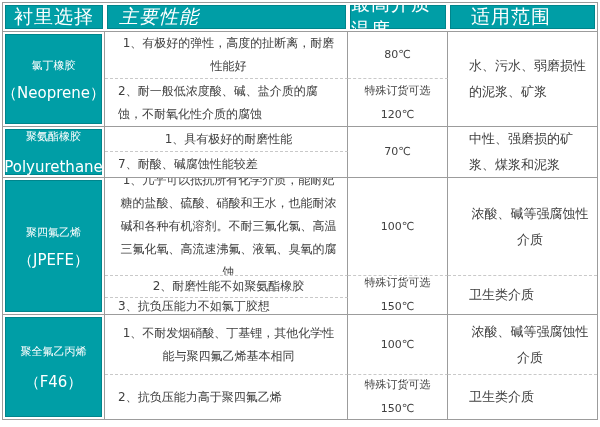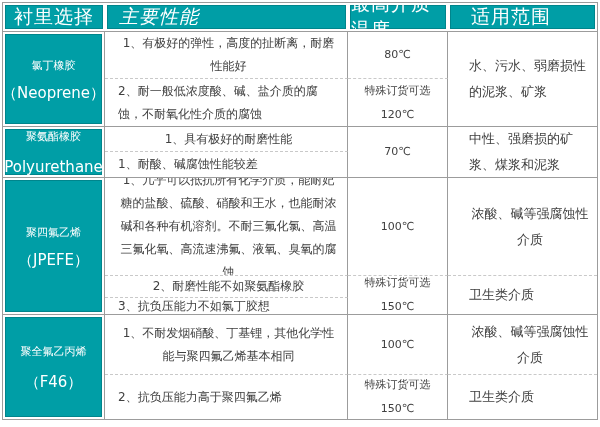--- a/index.html
+++ b/index.html
@@ -97,21 +97,21 @@
   <div class="cell perf bd-r bd-bd" style="grid-area:4/2/5/3">
     <span>1、具有极好的耐磨性能</span>
   </div>
   <div class="cell temp bd-r bd-b" style="grid-area:4/3/6/4">
     <div>70℃</div>
   </div>
   <div class="cell range bd-b" style="grid-area:4/4/6/5">
     <span>中性、强磨损的矿浆、煤浆和泥浆</span>
   </div>
   <div class="cell perf bd-r bd-b" style="grid-area:5/2/6/3">
-    <span>1、耐酸、碱腐蚀性能较差</span>
+    <span>7、耐酸、碱腐蚀性能较差</span>
   </div>
 
   <div class="cell teal bd-r bd-b" style="grid-area:6/1/9/2">
     <div class="fill">
       <div class="name-line">聚四氟乙烯</div>
       <div class="code-line">（JPEFE）</div>
     </div>
   </div>
   <div class="cell perf bd-r bd-bd" style="grid-area:6/2/7/3">
     <span>1、几乎可以抵抗所有化学介质，能耐妃糖的盐酸、硫酸、硝酸和王水，也能耐浓碱和各种有机溶剂。不耐三氟化氯、高温三氟化氧、高流速沸氟、液氧、臭氧的腐蚀</span>

